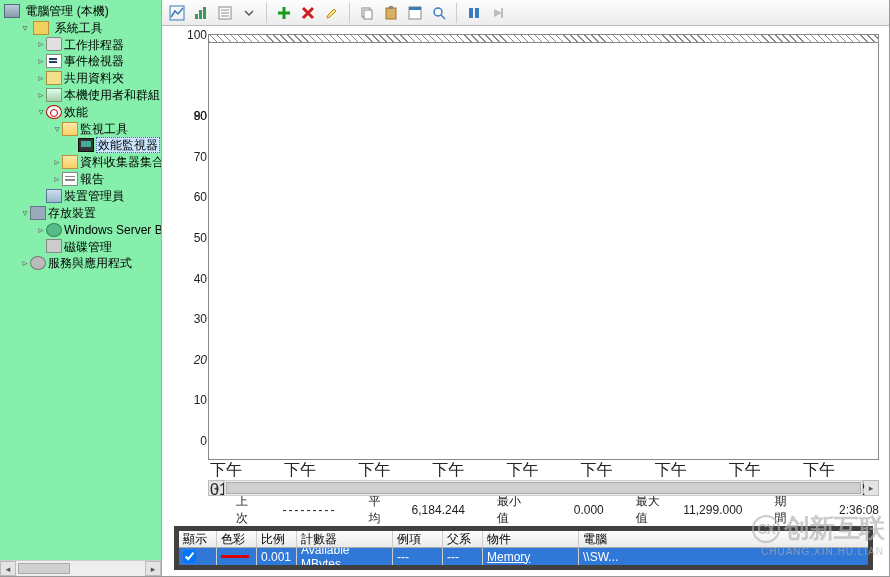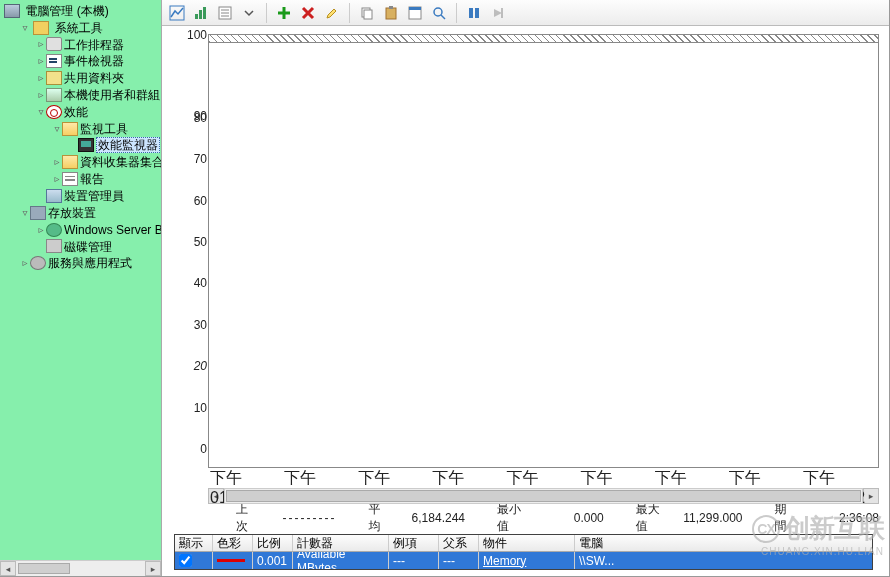--- a/index.html
+++ b/index.html
@@ -122,21 +122,21 @@
   .stats-row {
     height: 20px; display:flex; align-items:center; gap:4px;
     color:#222; padding-left:40px; margin-top:2px;
   }
   .stats-row .slabel { margin-left:28px; }
   .stats-row .sval { text-align:right; min-width:72px; }
   .stats-row .sval.first { min-width:76px; color:#222; letter-spacing:2px; }
 
   
   .grid-wrap {
-    margin: 6px 6px 6px 6px; border:1px solid #404040;
+    margin: 6px 6px 6px 6px; border:5px solid #404040;
   }
   .grid-head, .grid-row { display:flex; height:17px; align-items:center; }
   .grid-head { background: linear-gradient(#fdfdfd,#eaeaea); border-bottom:1px solid #aaa; }
   .gh, .gc { border-right:1px solid #ccc; padding:0 4px; height:100%; display:flex; align-items:center; overflow:hidden; }
   .gh:last-child, .gc:last-child { border-right:none; }
   .grid-row.sel { background:#3078d7; color:#fff; }
   .gc .swatch { width:28px; height:3px; background:#d00; }
   .gc input[type=checkbox]{ margin:0; }
 
   

